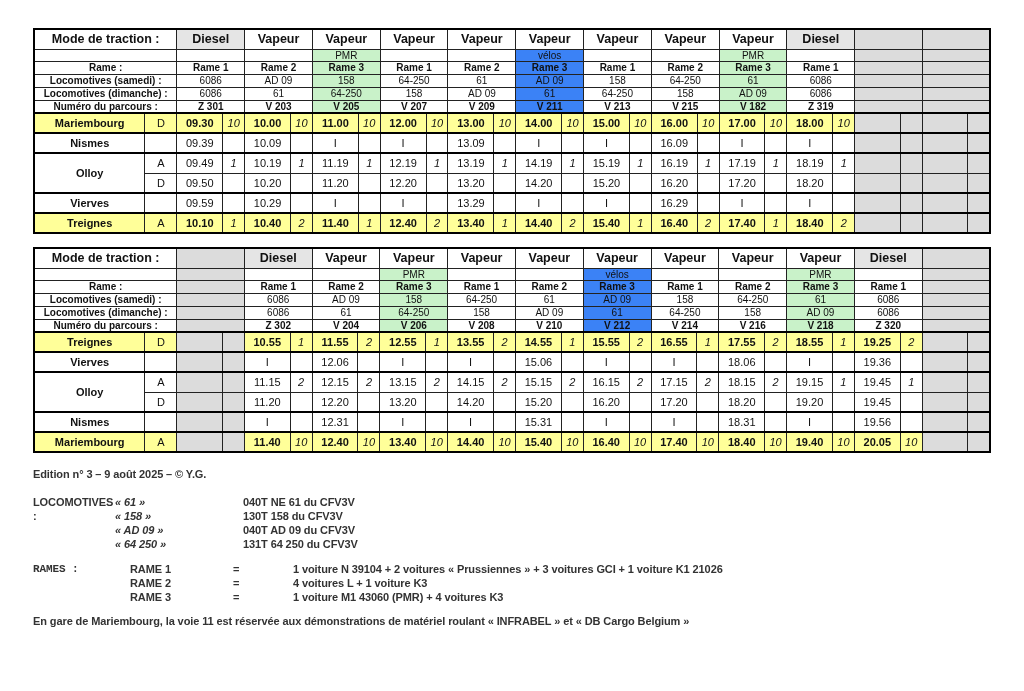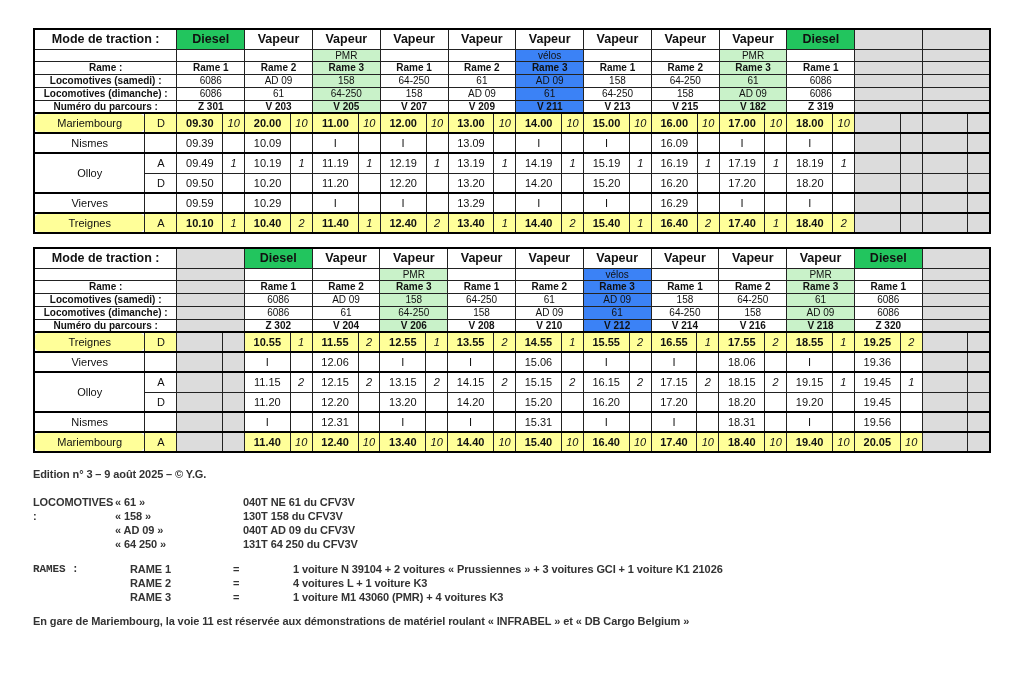--- a/index.html
+++ b/index.html
@@ -25,44 +25,44 @@
     white-space: nowrap; overflow: hidden;
     font-size: 11px; color: #111;
   }
   tr.h-mode td { height: 20px; font-size: 12.5px; font-weight: bold; }
   tr.h-tag  td { height: 12px; font-size: 10px; }
   tr.h-sm   td { height: 13px; font-size: 10px; }
   td.hlbl { text-align: right; padding-right: 5px; font-weight: bold; font-size: 10px; }
   tr.h-mode td.hlbl { font-size: 12.5px; }
   td.bold-val { font-weight: bold; }
 
-  td.diesel { background: #22c55e; }
+  td.diesel { background: #e5e5e5; }
   td.pmr    { background: #C9F2C9; }
   td.velos  { background: #3b82f6; }
   td.gray   { background: #DCDCDC; }
 
   td.gs { border-left: 2px solid #000; }
 
   tr.body td { height: 20px; border-top: 2px solid #000; }
   tr.body.sub td { border-top: 1px solid #222; }
-  td.st { text-align: left; padding-left: 5px; font-weight: normal; font-size: 13px; border-right: none; border-radius: 8px; }
+  td.st { text-align: left; padding-left: 5px; font-weight: bold; font-size: 13px; border-right: none; }
   td.lt { font-size: 10px; border-left: none; }
   td.lt.hasl { border-left: 1px solid #808080; }
   td.tk { font-style: italic; font-size: 10.5px; }
   tr.term td { background: #FFFF99; }
   tr.term td.gray { background: #DCDCDC; }
   tr.term td.tm { font-weight: bold; }
 
   
   .footer { margin-top: 15px; color: #333; font-weight: bold; font-size: 11px; letter-spacing: -0.1px; }
   .ed-line { margin-bottom: 15px; }
   .frow { display: flex; height: 14px; line-height: 14px; }
   .loco-block { margin-bottom: 11px; }
   .loco-row .c1 { width: 82px; flex: none; }
-  .loco-row .c2 { width: 128px; flex: none; }
+  .loco-row .c2 { width: 128px; flex: none; font-style: italic; }
   .rame-block { margin-bottom: 11px; }
   .rame-row .c1 { width: 97px; flex: none; font-family: Liberation Mono, monospace; }
   .rame-row .c2 { width: 103px; flex: none; }
   .rame-row .c3 { width: 60px; flex: none; }
   .note { margin-top: 10px; white-space: nowrap; }
 </style>
 </head>
 <body>
 
 <div class="page">
@@ -185,21 +185,21 @@
           <td colspan="2" class="gs bold-val pmr">V 182</td>
           <td colspan="2" class="gs bold-val ">Z 319</td>
           <td colspan="2" class="gray gs"></td>
           <td colspan="2" class="gray gs"></td>
         </tr>
         <tr class="body term">
           <td class="st">Mariembourg</td>
           <td class="lt hasl">D</td>
           <td class="tm gs">09.30</td>
           <td class="tk">10</td>
-          <td class="tm gs">20.00</td>
+          <td class="tm gs">10.00</td>
           <td class="tk">10</td>
           <td class="tm gs">11.00</td>
           <td class="tk">10</td>
           <td class="tm gs">12.00</td>
           <td class="tk">10</td>
           <td class="tm gs">13.00</td>
           <td class="tk">10</td>
           <td class="tm gs">14.00</td>
           <td class="tk">10</td>
           <td class="tm gs">15.00</td>

